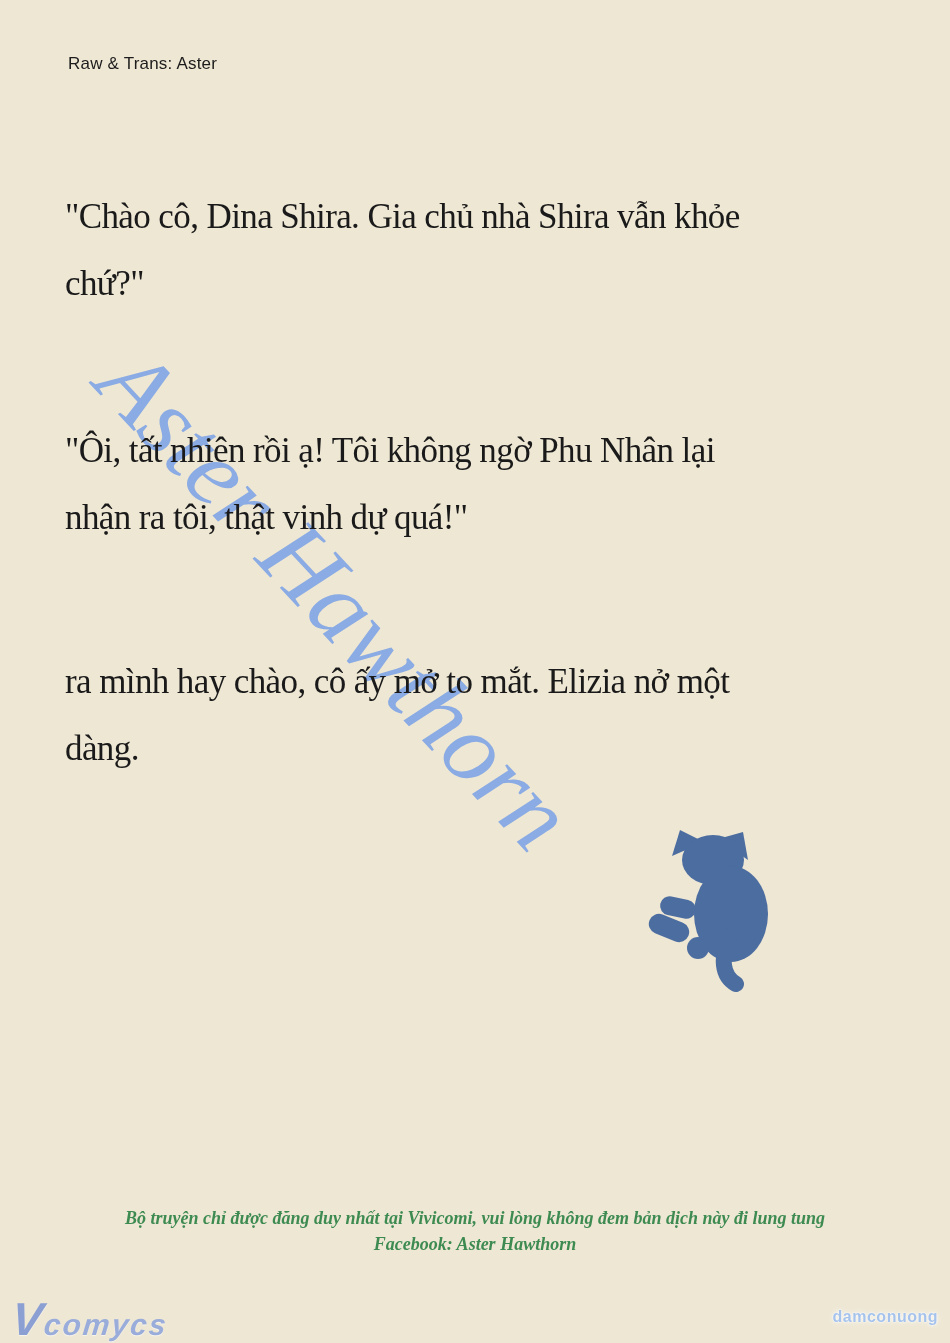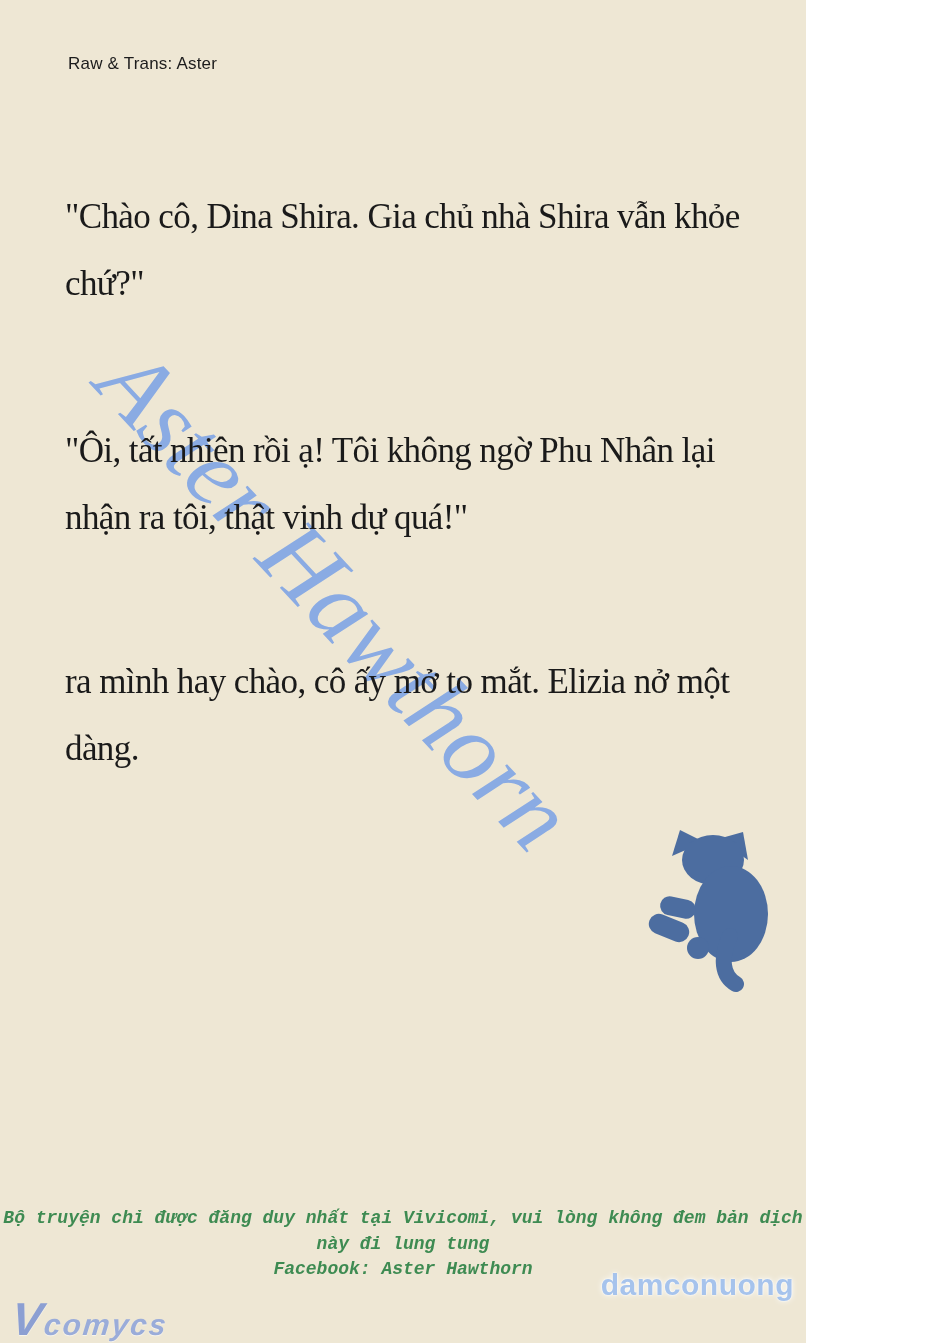--- a/index.html
+++ b/index.html
@@ -1,18 +1,18 @@
 <!DOCTYPE html>
 <html><head>
 <meta charset="utf-8">
 <style>
   html,body{margin:0;padding:0;}
   .page{
     position:relative;
-    width:806px;height:1343px;
+    width:950px;height:1343px;
     background:#EEE7D4;
     overflow:hidden;
     font-family:"Liberation Serif", serif;
   }
   .credit{
     position:absolute;left:68px;top:54px;
     font-family:"Liberation Sans", sans-serif;
     font-size:17px;color:#1c1c1c;letter-spacing:.2px;
   }
   .watermark{
@@ -30,38 +30,38 @@
     font-size:35px;line-height:67px;color:#1a1a1a;
     letter-spacing:-0.6px;
   }
   .para .line{white-space:nowrap;}
   .p1{top:183px;}
   .p2{top:417px;}
   .p3{top:648px;}
   .footer{
     position:absolute;left:0;top:1206px;width:100%;
     text-align:center;z-index:3;
-    font-family:Liberation Mono, monospace;
+    font-family:Liberation Serif, serif;
     font-style:italic;font-weight:bold;
     font-size:18px;line-height:25.5px;color:#3E8B52;
   }
   .logo{
     position:absolute;left:12px;top:1292px;z-index:3;
     font-family:"Liberation Sans", sans-serif;
     font-style:italic;font-weight:bold;
     font-size:30px;letter-spacing:2px;
     color:#9AACD9;
     text-shadow:0 1px 1px rgba(255,255,255,.6);
     transform:skewX(-6deg);
   }
   .logo::first-letter{font-size:46px;color:#8C9FD2;}
   .site-tag{
-    position:absolute;right:12px;top:1268px;z-index:3;
+    position:absolute;right:12px;top:1308px;z-index:3;
     font-family:"Liberation Sans", sans-serif;
-    font-weight:bold;font-size:30px;letter-spacing:.5px;
+    font-weight:bold;font-size:16px;letter-spacing:.5px;
     color:#A6C3EC;
     text-shadow:0 0 6px #ffffff,0 0 2px #ffffff,0 0 1px #ffffff;
   }
 </style>
 </head>
 <body>
 
 <div class="page">
 
   <div class="credit">Raw &amp; Trans: Aster</div>

